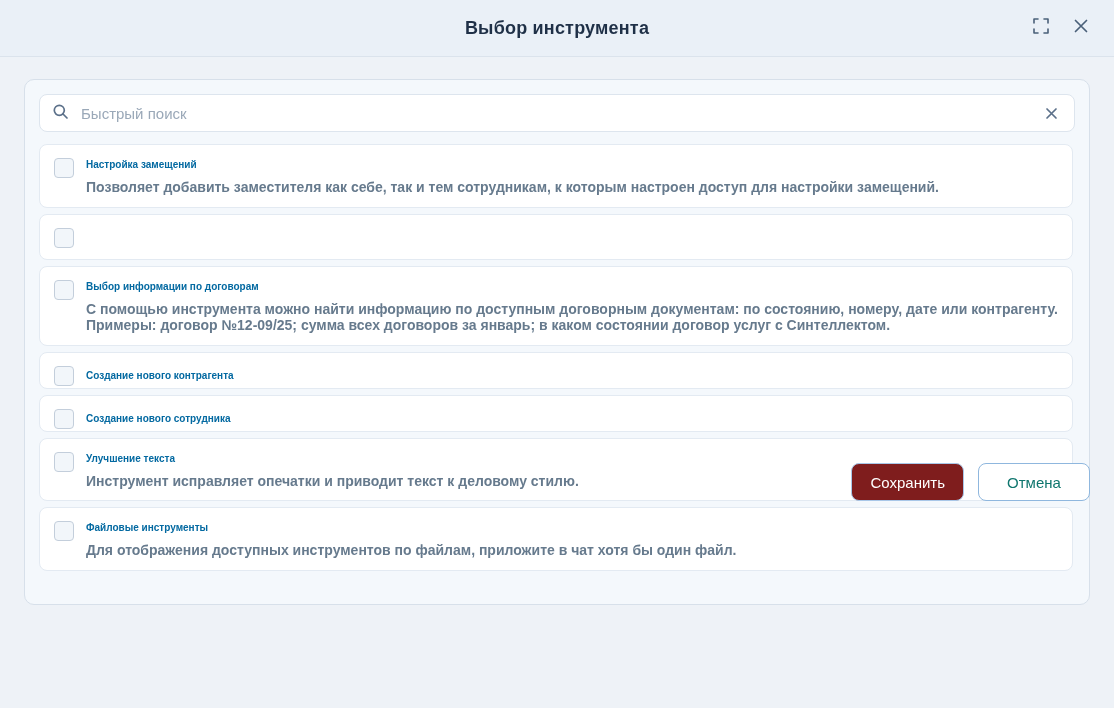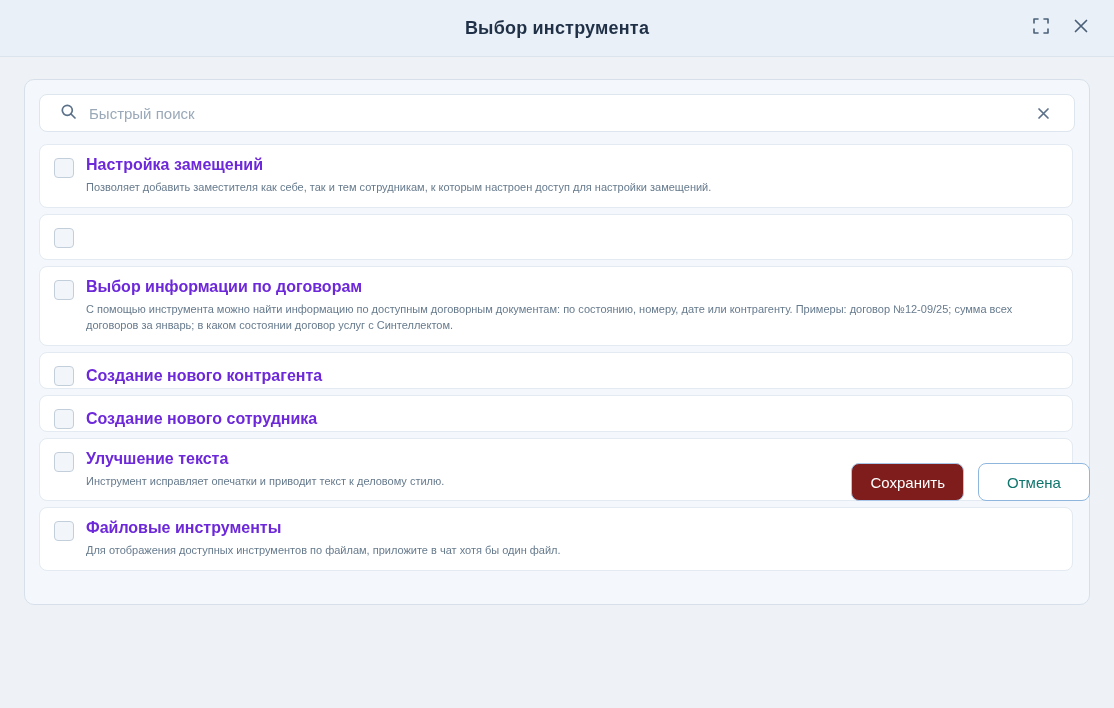--- a/index.html
+++ b/index.html
@@ -83,21 +83,21 @@
 
   
   .search {
     position: relative;
     background: #ffffff;
     border: 1px solid #dde5ee;
     border-radius: 8px;
     height: 38px;
     display: flex;
     align-items: center;
-    padding: 0 20px;
+    padding: 0 12px;
     box-sizing: border-box;
     margin-bottom: 12px;
   }
   .search svg { flex: 0 0 auto; }
   .search input {
     border: none;
     outline: none;
     flex: 1 1 auto;
     font-size: 15px;
     font-family: "Liberation Sans", sans-serif;
@@ -145,30 +145,31 @@
     border-radius: 4px;
     background: #f2f6fa;
     margin-top: 3px;
     cursor: pointer;
   }
   .tool-text {
     flex: 1 1 auto;
     min-width: 0;
   }
   .tool-title {
-    font-size: 16px;
+    font-size: 10px;
     font-weight: bold;
-    color: #6d28d9;
+    color: #0369a1;
     line-height: 20px;
   }
   .tool-desc {
-    font-size: 11px;
+    font-size: 14px;
     color: #667a8d;
     line-height: 16.5px;
     margin-top: 4px;
+    font-weight: bold;
   }
   .tool-item.no-desc {
     align-items: center;
     padding-top: 13px;
     padding-bottom: 2px;
   }
   .tool-item.no-desc .checkbox { margin-top: 0; }
 
   
   .footer {

